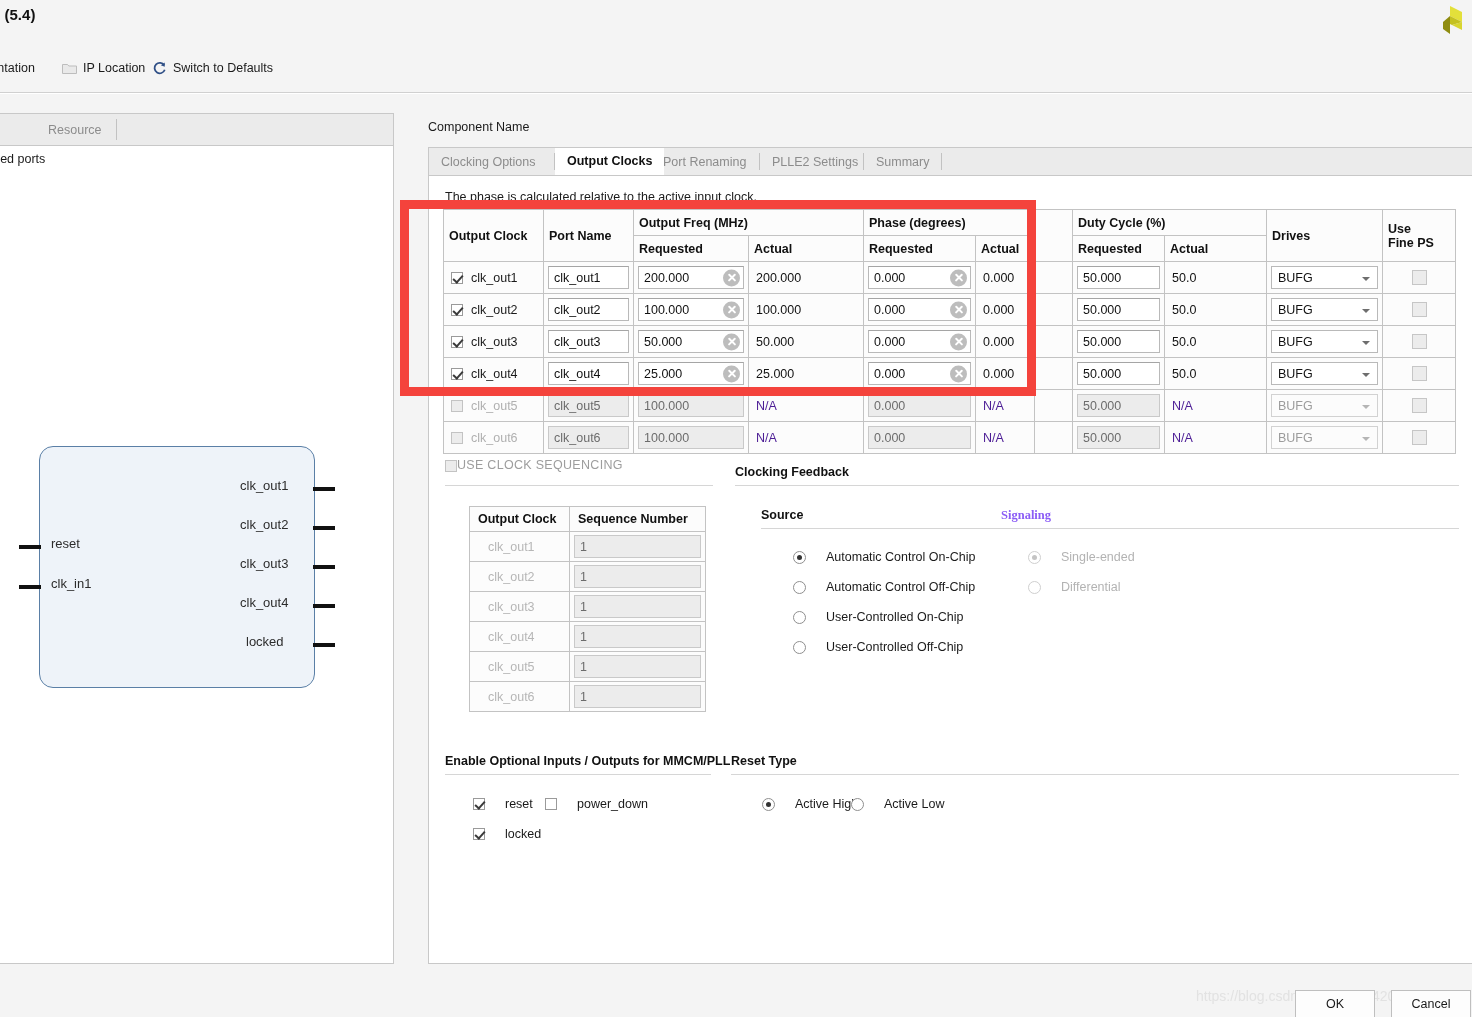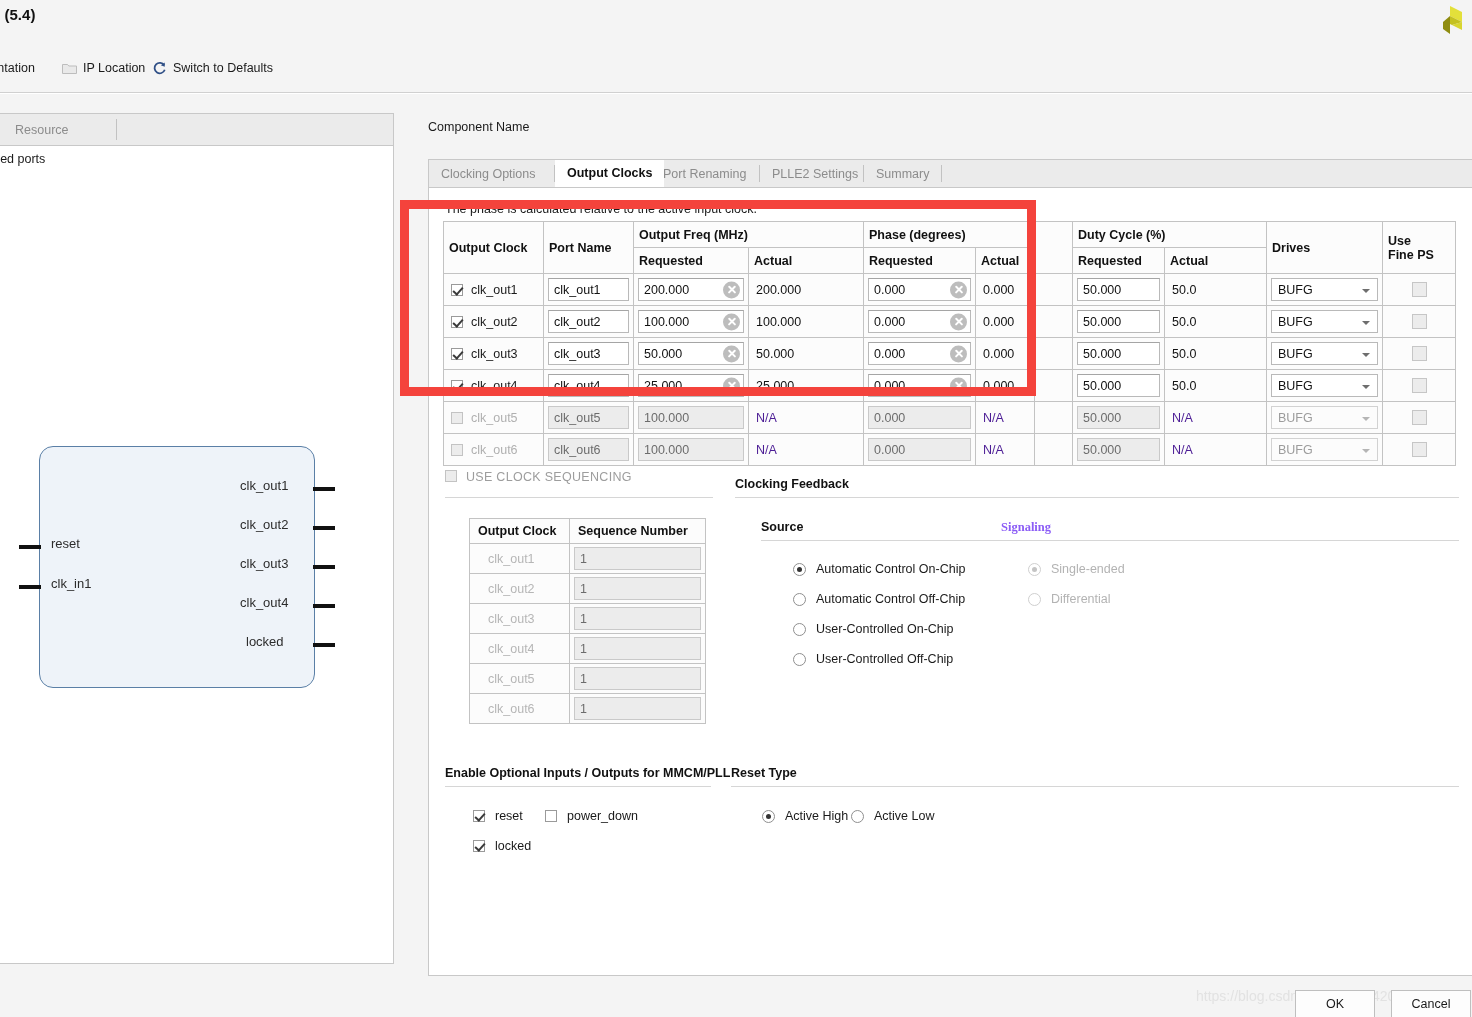--- a/index.html
+++ b/index.html
@@ -30,21 +30,21 @@
   #left-panel{
     position:absolute;left:-60px;top:113px;width:452px;height:849px;
     background:#ffffff;border:1px solid #c8c8c8;
   }
   #left-tabbar{
     position:absolute;left:0;top:0;width:452px;height:31px;
     background:#ebebeb;border-bottom:1px solid #c8c8c8;
   }
   .ltab{
     position:absolute;top:0;height:31px;display:flex;align-items:center;
-    padding:0 14px;font-size:12.5px;box-sizing:border-box;
+    padding:0 14px;font-size:12.5px;box-sizing:border-box;margin-left:33px;
   }
   .ltab.inactive{color:#8c8c8c;}
   #ltab-sep{position:absolute;left:175px;top:5px;width:1px;height:21px;background:#c2c2c2;}
   #show-disabled{position:absolute;left:14px;top:38px;font-size:12.5px;color:#1a1a1a;white-space:nowrap;}
   #symbol-box{
     position:absolute;left:98px;top:332px;width:274px;height:240px;
     background:#eef3f9;border:1px solid #5a7fa6;border-radius:14px;
   }
   .port-label{position:absolute;font-size:13px;color:#2c2c2c;white-space:nowrap;}
   .port-stub{position:absolute;height:4px;background:#111;}
@@ -52,21 +52,21 @@
   
   #comp-row{position:absolute;left:428px;top:117px;height:19px;display:flex;align-items:center;}
   #comp-label{font-size:12.5px;color:#1a1a1a;}
   #comp-input{
     margin-left:10px;width:926px;height:19px;line-height:19px;
     background:#fff;border:1px solid #b9b9b9;border-top-color:#9d9d9d;
     font-size:12.5px;padding-left:5px;box-sizing:border-box;color:#111;
   }
   #right-panel{
     position:absolute;left:428px;top:147px;width:1043px;height:815px;
-    background:#ffffff;border:1px solid #c8c8c8;margin-top:12px;
+    background:#ffffff;border:1px solid #c8c8c8;
   }
   #tabbar{
     position:absolute;left:0;top:0;width:1043px;height:27px;
     background:#ebebeb;border-bottom:1px solid #c8c8c8;
   }
   .rtab{
     position:absolute;top:0;height:27px;display:flex;align-items:center;
     padding:0 12px;font-size:12.5px;box-sizing:border-box;white-space:nowrap;
   }
   .rtab.active{background:#ffffff;font-weight:bold;color:#111;border-bottom:1px solid #ffffff;}
@@ -120,37 +120,37 @@
   .dis-row td{background:#fcfcfc;}
   .dis-row .plain{color:#4c1d95;}
 
   
   #red-rect{
     position:absolute;left:400px;top:200px;width:636px;height:196px;
     border:9px solid #f4433c;box-sizing:border-box;z-index:40;pointer-events:none;
   }
 
   
-  #seq-check{position:absolute;left:16px;top:310px;display:flex;align-items:flex-start;gap:9px;}
+  #seq-check{position:absolute;left:16px;top:310px;display:flex;align-items:flex-end;}
   #seq-check .lbl{font-size:12.5px;color:#9d9d9d;letter-spacing:.3px;}
   #seq-rule{position:absolute;left:16px;top:337px;width:268px;height:1px;background:#d6d6d6;}
   #seq-table{position:absolute;left:40px;top:358px;border-collapse:collapse;table-layout:fixed;}
   #seq-table th,#seq-table td{border:1px solid #c3c3c3;padding:0;background:#fcfcfc;font-size:12.5px;}
   #seq-table th{font-weight:bold;text-align:left;padding:5px 8px;color:#111;}
   #seq-table td{height:28px;}
   .seqname{padding-left:18px;color:#b6b6b6;font-size:12.5px;}
 
   
   .sect-title{position:absolute;font-weight:bold;font-size:12.5px;color:#111;}
   .sect-rule{position:absolute;height:1px;background:#d6d6d6;}
   .radio{width:13px;height:13px;border-radius:50%;border:1px solid #8f8f8f;background:#fff;display:inline-block;position:relative;box-sizing:border-box;flex:none;}
   .radio.sel::after{content:"";position:absolute;left:3px;top:3px;width:5px;height:5px;border-radius:50%;background:#333;}
   .radio.dis{border-color:#cfcfcf;}
   .radio.dis.sel::after{background:#c4c4c4;}
-  .rrow{position:absolute;display:flex;align-items:center;gap:10px;font-size:12.5px;color:#1a1a1a;white-space:nowrap;}
+  .rrow{position:absolute;display:flex;align-items:center;gap:20px;font-size:12.5px;color:#1a1a1a;white-space:nowrap;}
   .rrow.dis{color:#b3b3b3;}
 
   
   #watermark{
     position:absolute;left:1196px;top:988px;font-size:14px;color:#e2e2e2;
     white-space:nowrap;z-index:5;
   }
   .btn{
     position:absolute;height:28px;background:#fdfdfd;border:1px solid #bfbfbf;
     font-size:12.5px;color:#1a1a1a;display:flex;align-items:center;justify-content:center;

